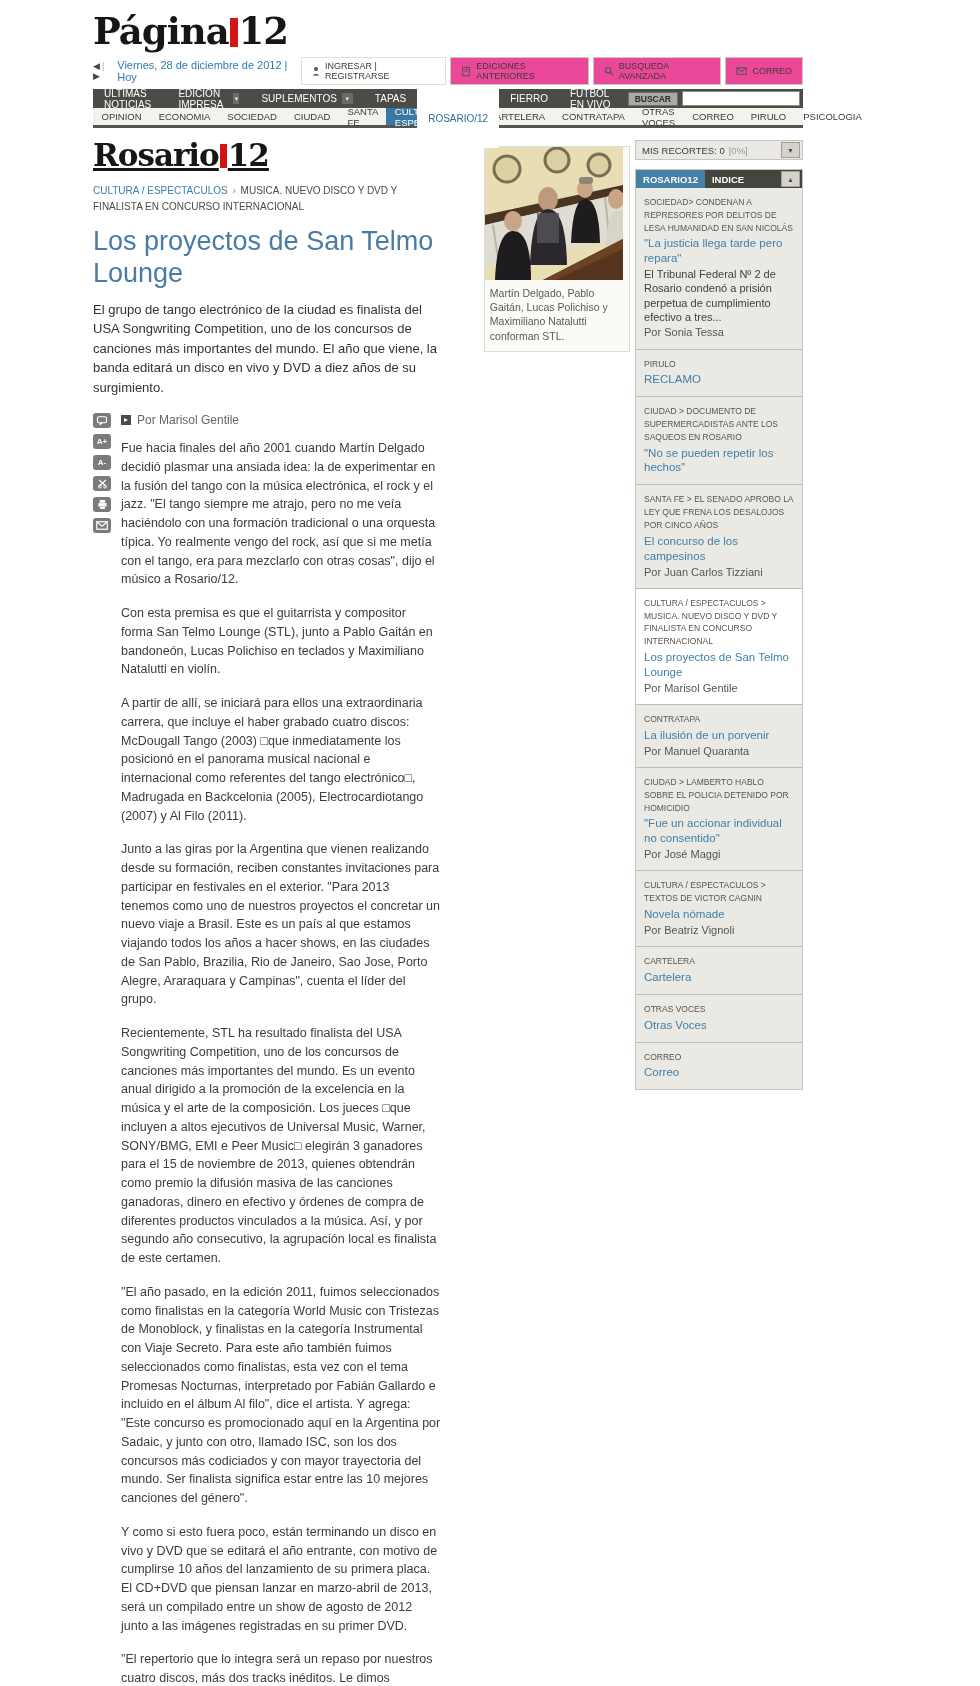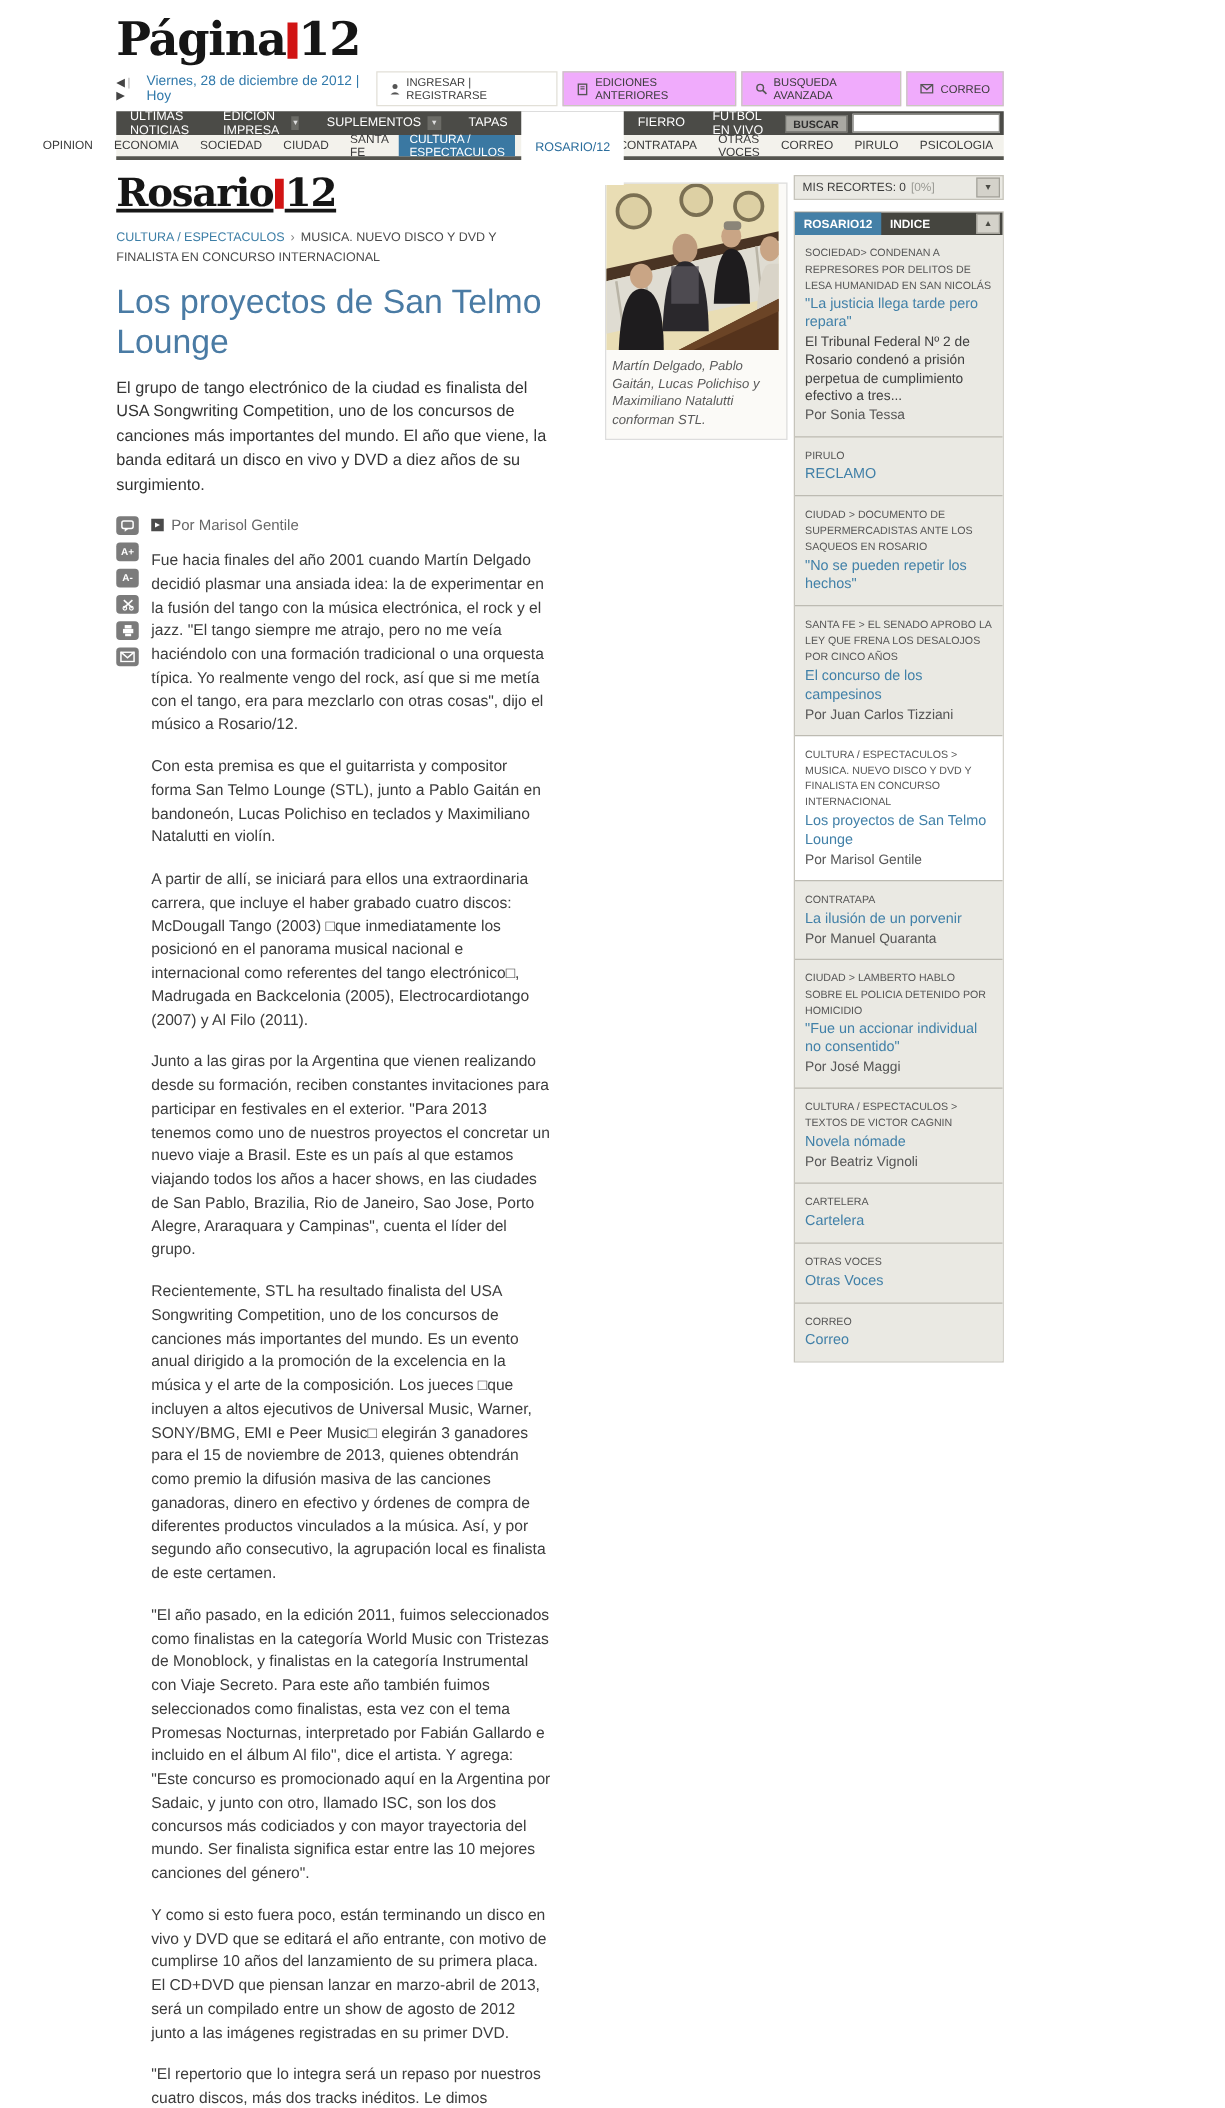--- a/index.html
+++ b/index.html
@@ -9,38 +9,38 @@
 
   
   .logo-row{padding-top:13px;}
   .brand{font-family:"DejaVu Serif",serif;font-weight:bold;font-size:37px;color:#161616;letter-spacing:-1px;line-height:1;}
   .brand .rbar{display:inline-block;width:8px;height:29px;background:#d11414;margin:0 1px;vertical-align:-3px;}
   .date-row{display:flex;align-items:center;margin-top:7px;padding-bottom:4px;}
   .date-arrows{font-size:9px;color:#444;margin-right:5px;}
   .date-arrows .pipe{color:#aaa;margin:0 2px;}
   .date-text{font-size:11px;color:#3079ab;}
   .util{margin-left:auto;display:flex;gap:4px;align-items:stretch;}
-  .util-btn{display:flex;align-items:center;gap:5px;background:#f0abfc;border:1px solid #c9c7be;padding:3px 10px;font-size:9px;color:#3a3a3a;}
+  .util-btn{display:flex;align-items:center;gap:5px;background:#ec4899;border:1px solid #c9c7be;padding:3px 10px;font-size:9px;color:#3a3a3a;}
   .util-btn.plain{background:#fff;border-color:#e2e0d8;}
   .util-btn svg{display:block;}
   .main-nav{background:#4b4b47;height:19px;display:flex;align-items:center;position:relative;}
   .mn-item{color:#fff;font-size:10px;padding:16px 11px;display:flex;align-items:center;gap:5px;height:19px;}
   .mn-caret{width:11px;height:11px;background:#6b6b66;display:flex;align-items:center;justify-content:center;font-size:6px;color:#dedede;}
   .mn-item.active{background:#fff;color:#2b6d9c;height:27px;align-self:flex-start;z-index:2;}
   .search-area{margin-left:auto;display:flex;align-items:center;gap:4px;padding-right:3px;}
   .buscar-btn{background:#a9a8a2;border:1px solid #70706b;font-size:8.5px;font-weight:bold;color:#2e2e2e;padding:1px 6px;}
   .search-input{width:112px;height:13px;border:1px solid #8b8b86;font-size:10px;padding:0 2px;}
-  .sub-nav{background:#f3f2ec;height:17px;display:flex;align-items:center;border-bottom:3px solid #55554f;position:relative;z-index:1;justify-content:flex-end;}
+  .sub-nav{background:#f3f2ec;height:17px;display:flex;align-items:center;border-bottom:3px solid #55554f;position:relative;z-index:1;}
   .sn-item{font-size:9.5px;color:#3a3a3a;padding:0 8.5px;height:17px;display:flex;align-items:center;}
   .sn-item.active{background:#3a78a2;color:#fff;}
 
   
   .content{display:flex;align-items:flex-start;padding-top:8px;}
   .col-article{width:352px;}
-  .col-photo{width:148px;margin-left:43px;font-style:italic;}
+  .col-photo{width:148px;margin-left:43px;}
   .col-side{width:170px;margin-left:5px;}
 
   
   .rosario-logo{font-family:"DejaVu Serif",serif;font-weight:bold;font-size:31px;color:#161616;letter-spacing:-1px;line-height:1;margin-top:4px;text-decoration:underline;}
   .rosario-logo .rbar{display:inline-block;width:7px;height:24px;background:#d11414;margin:0 1px;vertical-align:-2px;}
   .breadcrumb{margin-top:12px;font-size:10px;line-height:1.55;color:#4a4a4a;}
   .breadcrumb a{color:#3c7ea6;}
   .breadcrumb .sep{color:#888;margin:0 2px;}
   h1.headline{font-weight:400;font-size:27px;line-height:1.18;color:#4a7ba4;margin:12px 0 10px;}
   .lead{font-size:13px;line-height:1.5;color:#333;margin:0 0 16px;}

